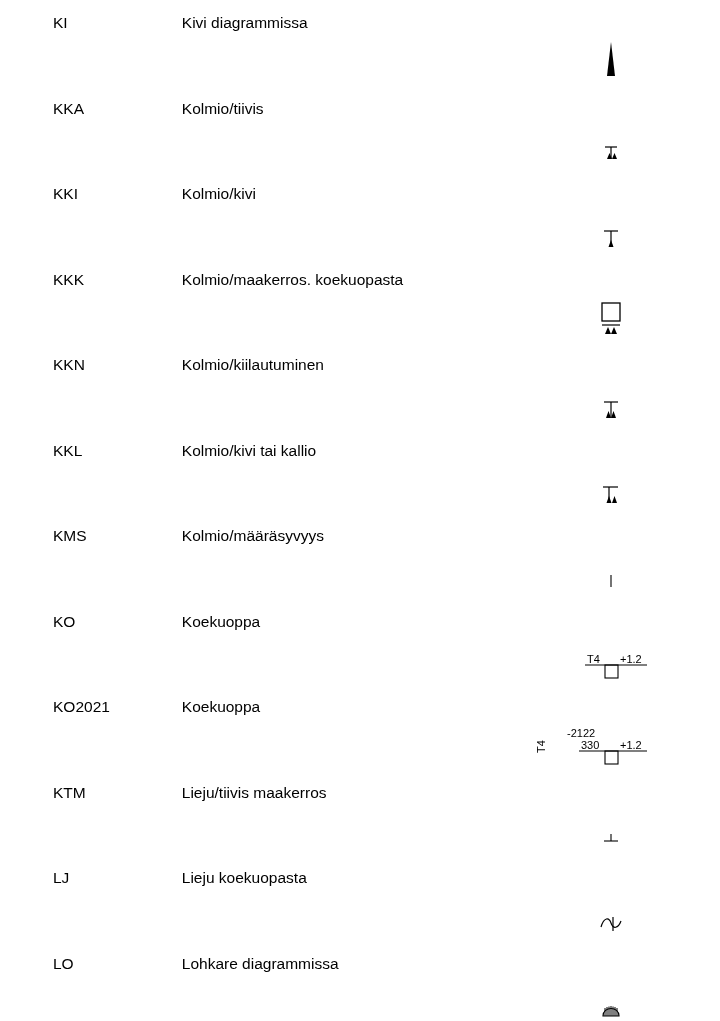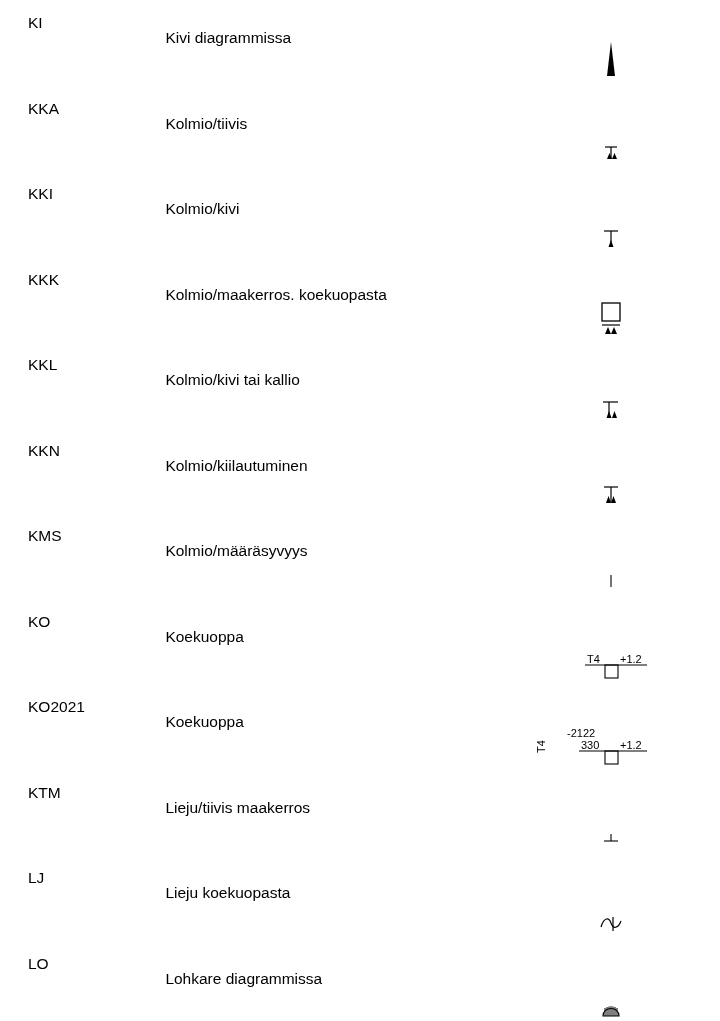--- a/index.html
+++ b/index.html
@@ -17,31 +17,31 @@
   }
   .legend-table {
     width: 720px;
     border-collapse: collapse;
   }
   .legend-row {
     height: 85.5px;
   }
   .cell-code {
     width: 145px;
-    padding-left: 28px;
+    padding-left: 53px;
     font-size: 15.5px;
     vertical-align: top;
     padding-top: 14px;
     white-space: nowrap;
   }
   .cell-desc {
     width: 390px;
     font-size: 15.5px;
     vertical-align: top;
-    padding-top: 29px;
+    padding-top: 14px;
     padding-left: 1px;
     white-space: nowrap;
   }
   .cell-symbol {
     width: 180px;
     vertical-align: bottom;
     padding-bottom: 4px;
     position: relative;
   }
   .sym-wrap {
@@ -112,44 +112,44 @@
             <rect x="63" y="25" width="18" height="18" fill="none" stroke="#000" stroke-width="1.3"></rect>
             <line x1="63" y1="47" x2="81" y2="47" stroke="#000" stroke-width="1.2"></line>
             <path d="M66,56 L69,49 L72,56 Z" fill="#000"></path>
             <path d="M72,56 L75,49 L78,56 Z" fill="#000"></path>
           </svg>
         </div>
       </td>
     </tr>
 
     <tr class="legend-row">
+      <td class="cell-code">KKN</td>
+      <td class="cell-desc">Kolmio/kiilautuminen</td>
+      <td class="cell-symbol">
+        <div class="sym-wrap">
+          <svg width="180" height="60">
+            <line x1="72" y1="38" x2="72" y2="54" stroke="#000" stroke-width="1.2"></line>
+            <line x1="65" y1="38" x2="79" y2="38" stroke="#000" stroke-width="1.2"></line>
+            <path d="M67,54 L69.5,47 L72,54 Z" fill="#000"></path>
+            <path d="M72,54 L74.5,47 L77,54 Z" fill="#000"></path>
+          </svg>
+        </div>
+      </td>
+    </tr>
+
+    <tr class="legend-row">
       <td class="cell-code">KKL</td>
       <td class="cell-desc">Kolmio/kivi tai kallio</td>
       <td class="cell-symbol">
         <div class="sym-wrap">
           <svg width="180" height="60">
             <line x1="70" y1="38" x2="70" y2="54" stroke="#000" stroke-width="1.2"></line>
             <line x1="64" y1="38" x2="79" y2="38" stroke="#000" stroke-width="1.2"></line>
             <path d="M67.5,54 L70,47 L72.5,54 Z" fill="#000"></path>
             <path d="M73,54 L75.5,47 L78,54 Z" fill="#000"></path>
-          </svg>
-        </div>
-      </td>
-    </tr>
-
-    <tr class="legend-row">
-      <td class="cell-code">KKN</td>
-      <td class="cell-desc">Kolmio/kiilautuminen</td>
-      <td class="cell-symbol">
-        <div class="sym-wrap">
-          <svg width="180" height="60">
-            <line x1="72" y1="38" x2="72" y2="54" stroke="#000" stroke-width="1.2"></line>
-            <line x1="65" y1="38" x2="79" y2="38" stroke="#000" stroke-width="1.2"></line>
-            <path d="M67,54 L69.5,47 L72,54 Z" fill="#000"></path>
-            <path d="M72,54 L74.5,47 L77,54 Z" fill="#000"></path>
           </svg>
         </div>
       </td>
     </tr>
 
     <tr class="legend-row">
       <td class="cell-code">KMS</td>
       <td class="cell-desc">Kolmio/määräsyvyys</td>
       <td class="cell-symbol">
         <div class="sym-wrap">

